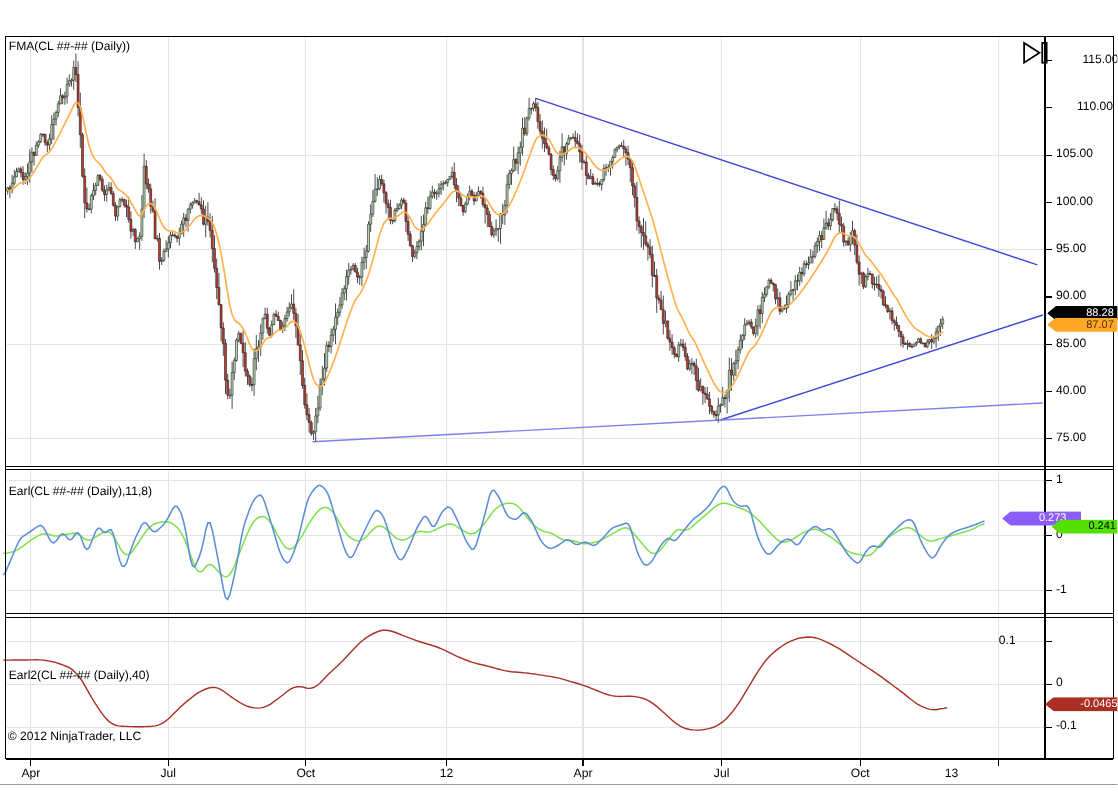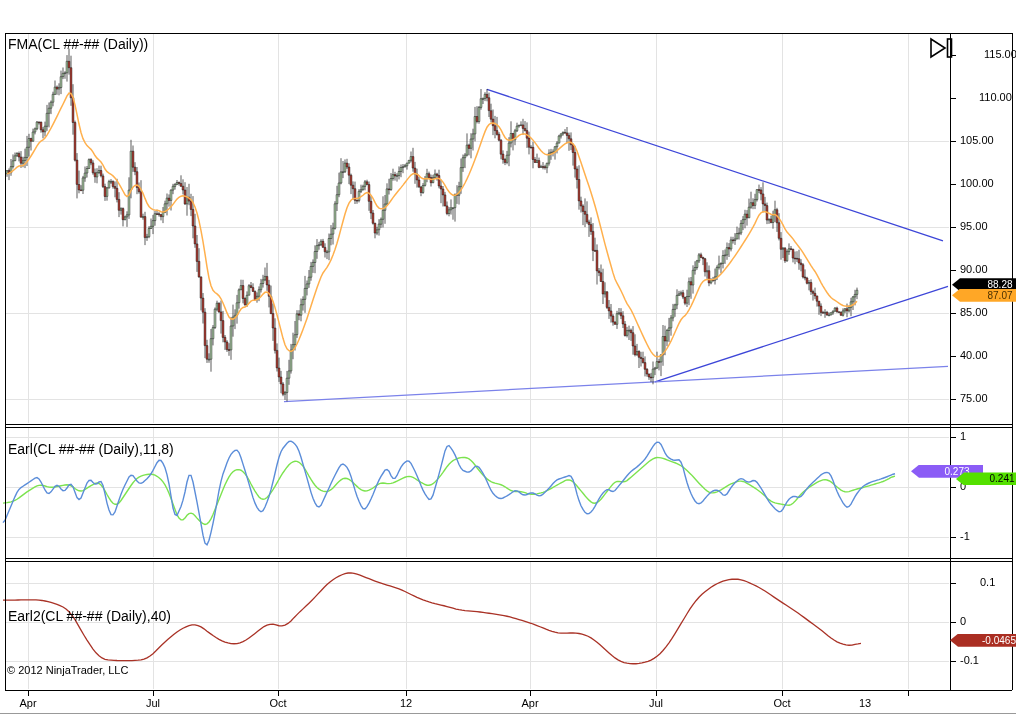--- a/index.html
+++ b/index.html
@@ -1,20 +1,20 @@
 <!DOCTYPE html>
 <html><head>
 <meta charset="utf-8">
 <style>
   html,body{margin:0;padding:0;background:#fff;}
   #app{position:relative;width:1016px;height:720px;background:#fff;
        font-family:"Liberation Sans","DejaVu Sans",sans-serif;overflow:hidden;}
   .title{position:absolute;top:4px;left:0;width:1016px;text-align:center;
          font-size:14px;color:#000;}
-  .panel-label{position:absolute;font-size:14px;color:#000;white-space:nowrap;}
+  .panel-label{position:absolute;font-size:11px;color:#000;white-space:nowrap;}
   .copyright{position:absolute;font-size:11px;color:#000;white-space:nowrap;}
   .ylab{position:absolute;font-size:11px;color:#000;white-space:nowrap;}
   .xlab{position:absolute;font-size:11px;color:#000;white-space:nowrap;transform:translateX(-50%);}
   .marker{position:absolute;font-size:10px;line-height:13px;text-align:center;
           padding-left:20px;clip-path:polygon(8px 0,100% 0,100% 100%,8px 100%,0 50%);
           white-space:nowrap;}
   .surface{position:absolute;background:transparent;}
   svg{position:absolute;top:0;left:0;}
 </style>
 </head>
@@ -146,21 +146,21 @@
       <div class="ylab" style="left: 960px; top: 134px;">105.00</div>
       <div class="ylab" style="left: 960px; top: 177px;">100.00</div>
       <div class="ylab" style="left: 960px; top: 220px;">95.00</div>
       <div class="ylab" style="left: 960px; top: 263px;">90.00</div>
       <div class="ylab" style="left: 960px; top: 306px;">85.00</div>
       <div class="ylab" style="left: 960px; top: 349px;">40.00</div>
       <div class="ylab" style="left: 960px; top: 392px;">75.00</div>
       <div class="ylab" style="left: 960px; top: 430px;">1</div>
       <div class="ylab" style="left: 960px; top: 480px;">0</div>
       <div class="ylab" style="left: 960px; top: 530px;">-1</div>
-      <div class="ylab" style="left: 980px; top: 576px;">0.1</div>
+      <div class="ylab" style="left: 908px; top: 576px;">0.1</div>
       <div class="ylab" style="left: 960px; top: 615px;">0</div>
       <div class="ylab" style="left: 960px; top: 654px;">-0.1</div>
       <div class="xlab" style="left: 28px; top: 697px;">Apr</div>
       <div class="xlab" style="left: 153px; top: 697px;">Jul</div>
       <div class="xlab" style="left: 278px; top: 697px;">Oct</div>
       <div class="xlab" style="left: 406px; top: 697px;">12</div>
       <div class="xlab" style="left: 530px; top: 697px;">Apr</div>
       <div class="xlab" style="left: 656px; top: 697px;">Jul</div>
       <div class="xlab" style="left: 782px; top: 697px;">Oct</div>
       <div class="xlab" style="left: 865px; top: 697px;">13</div>

